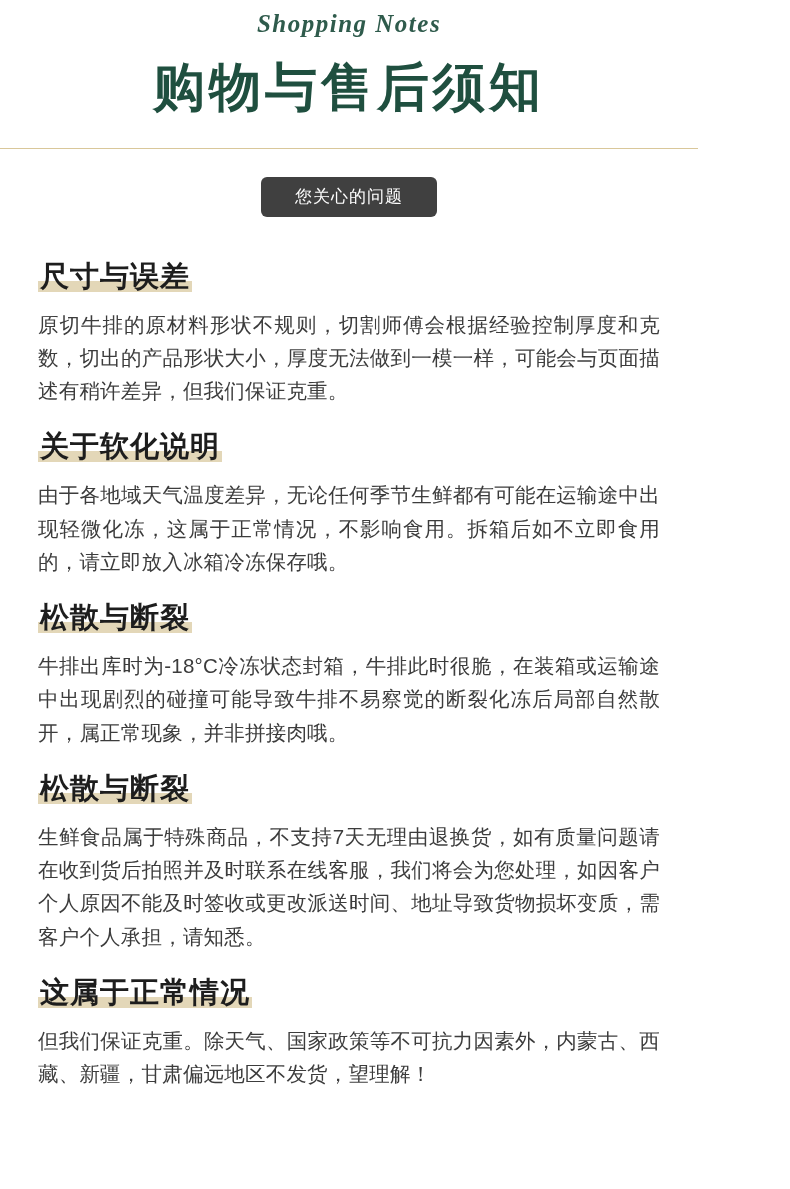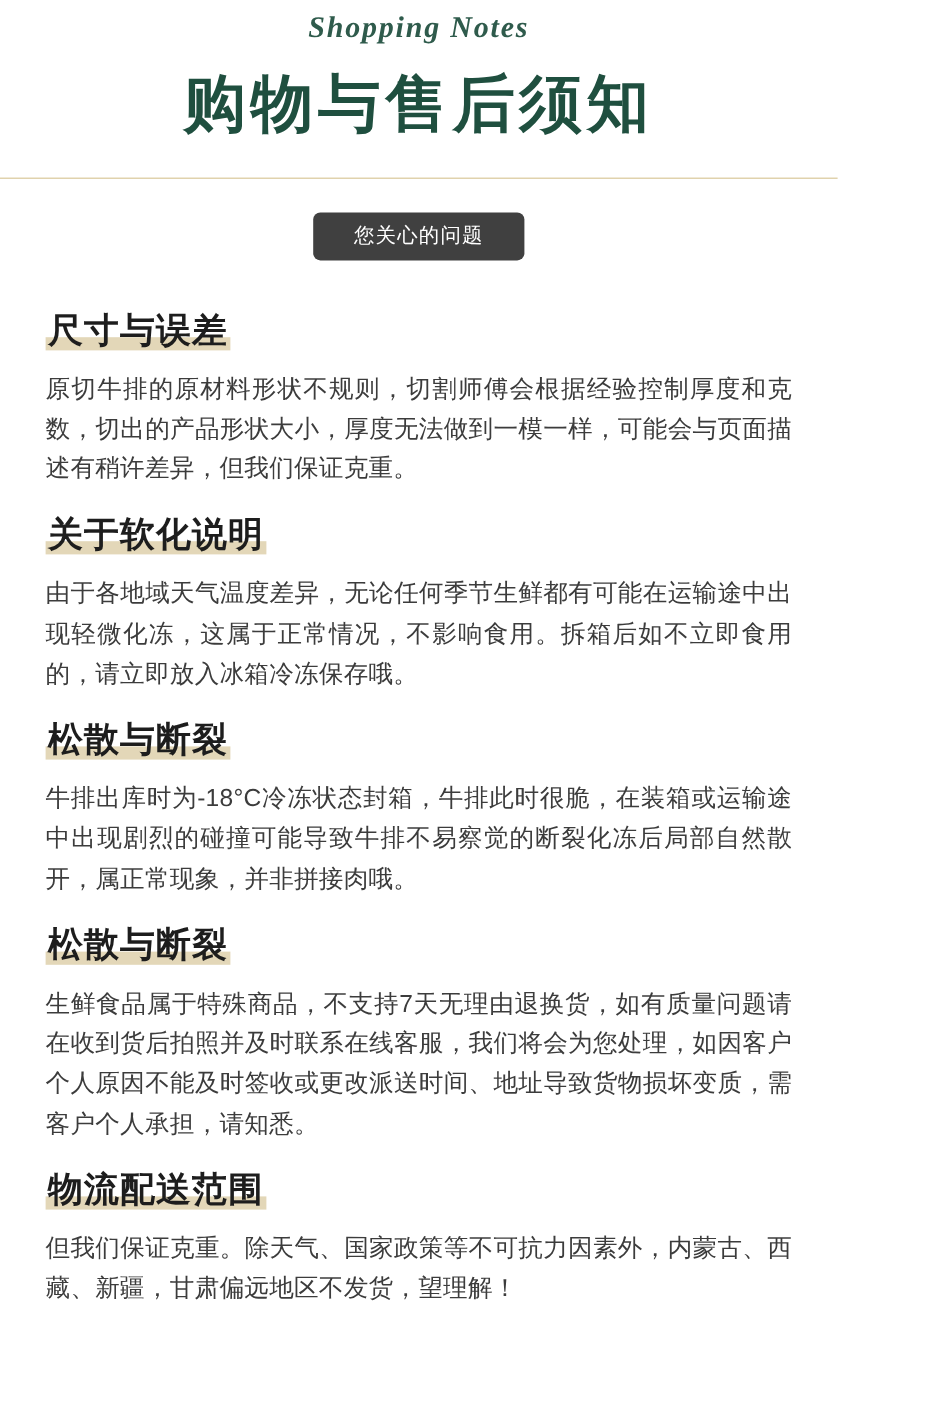--- a/index.html
+++ b/index.html
@@ -154,19 +154,19 @@
       <h2 class="sec-title">
         <span class="hl"></span>
         <span class="txt">松散与断裂</span>
       </h2>
       <p class="sec-body">生鲜食品属于特殊商品，不支持7天无理由退换货，如有质量问题请在收到货后拍照并及时联系在线客服，我们将会为您处理，如因客户个人原因不能及时签收或更改派送时间、地址导致货物损坏变质，需客户个人承担，请知悉。</p>
     </div>
 
     <div class="section">
       <h2 class="sec-title">
         <span class="hl"></span>
-        <span class="txt">物流配送范围</span>
+        <span class="txt">这属于正常情况</span>
       </h2>
       <p class="sec-body">但我们保证克重。除天气、国家政策等不可抗力因素外，内蒙古、西藏、新疆，甘肃偏远地区不发货，望理解！</p>
     </div>
 
   </div>
 </div>
 
 </body></html>

